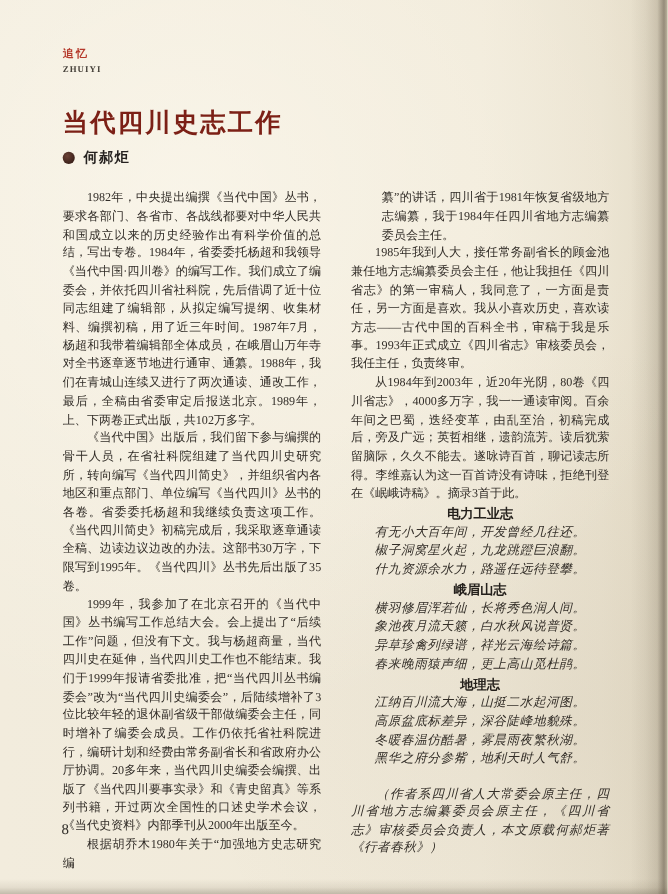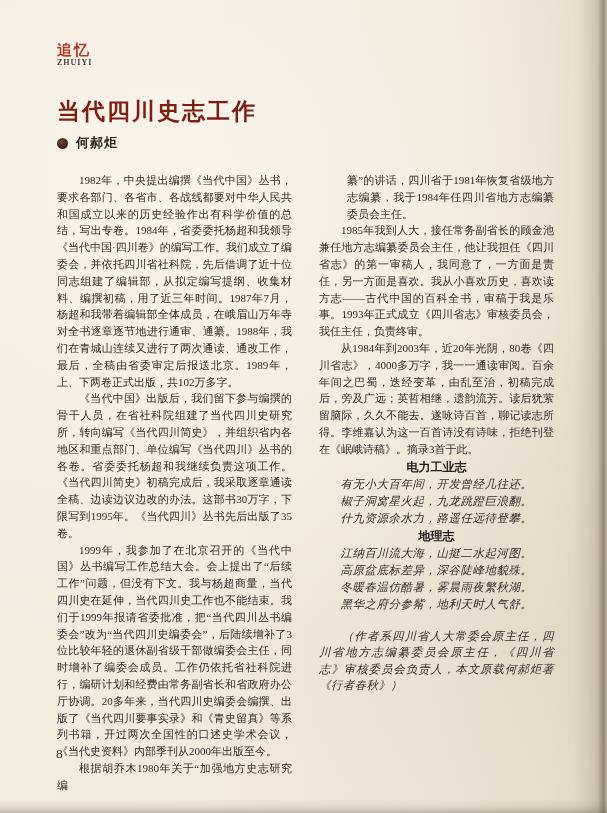--- a/index.html
+++ b/index.html
@@ -5,21 +5,21 @@
   html,body{margin:0;padding:0;width:607px;height:813px;overflow:hidden;}
   body{font-family:"Liberation Serif", serif;background:#efe8d7;}
   .page{
     position:relative;width:607px;height:813px;overflow:hidden;
     background:
       radial-gradient(130% 95% at 28% 22%, rgba(255,252,243,0.55), rgba(255,252,243,0) 62%),
       radial-gradient(80% 60% at 85% 80%, rgba(120,105,80,0.07), rgba(120,105,80,0) 70%),
       linear-gradient(90deg, #f2ecdd 0%, #f0e9d8 72%, #eae2cf 90%, #e2d9c4 100%);
   }
   .content{position:absolute;left:57px;top:42px;width:497px;}
-  .masthead .sec-cn{font-family:"Liberation Sans", sans-serif;font-weight:bold;font-size:15px;letter-spacing:2px;color:#b5392b;line-height:16px;}
+  .masthead .sec-cn{font-family:"Liberation Sans", sans-serif;font-weight:bold;font-size:10px;letter-spacing:2px;color:#b5392b;line-height:16px;}
   .masthead .sec-en{font-family:Liberation Serif, serif;font-weight:bold;font-size:8px;letter-spacing:1px;color:#46413a;line-height:10px;}
   .title{margin:28px 0 0 0;font-family:Liberation Sans, sans-serif;font-weight:bold;font-size:23px;letter-spacing:2px;color:#7c2016;line-height:30px;}
   .byline{margin-top:8px;display:flex;align-items:center;gap:8px;}
   .bullet{width:11px;height:11px;border-radius:50%;background:radial-gradient(circle at 38% 35%, #6b4236 0%, #3d211a 70%);flex:0 0 auto;}
   .author{font-family:"Liberation Sans", sans-serif;font-weight:bold;font-size:13px;color:#262220;letter-spacing:1px;}
   .columns{margin-top:20px;display:flex;gap:27px;}
   .col{width:244px;font-size:11px;line-height:16.8px;text-align:justify;color:#312c27;}
   .col p{margin:0;text-indent:2em;}
   .col p.cont{text-indent:0;margin-left:28px;}
   .poem{margin-top:1px;}
@@ -64,20 +64,27 @@
         <p>1985年我到人大，接任常务副省长的顾金池兼任地方志编纂委员会主任，他让我担任《四川省志》的第一审稿人，我同意了，一方面是责任，另一方面是喜欢。我从小喜欢历史，喜欢读方志——古代中国的百科全书，审稿于我是乐事。1993年正式成立《四川省志》审核委员会，我任主任，负责终审。</p>
         <p>从1984年到2003年，近20年光阴，80卷《四川省志》，4000多万字，我一一通读审阅。百余年间之巴蜀，迭经变革，由乱至治，初稿完成后，旁及广远；英哲相继，遗韵流芳。读后犹萦留脑际，久久不能去。遂咏诗百首，聊记读志所得。李维嘉认为这一百首诗没有诗味，拒绝刊登在《岷峨诗稿》。摘录3首于此。</p>
 
         <div class="poem">
           <div class="poem-title">电力工业志</div>
           <div class="poem-line">有无小大百年间，开发曾经几往还。</div>
           <div class="poem-line">椒子洞窝星火起，九龙跳蹬巨浪翻。</div>
           <div class="poem-line">什九资源余水力，路遥任远待登攀。</div>
         </div>
 
+        <div class="poem">
+          <div class="poem-title">峨眉山志</div>
+          <div class="poem-line">横羽修眉浑若仙，长将秀色润人间。</div>
+          <div class="poem-line">象池夜月流天籁，白水秋风说普贤。</div>
+          <div class="poem-line">异草珍禽列绿谱，祥光云海绘诗篇。</div>
+          <div class="poem-line">春来晚雨猿声细，更上高山觅杜鹃。</div>
+        </div>
 
         <div class="poem">
           <div class="poem-title">地理志</div>
           <div class="poem-line">江纳百川流大海，山挺二水起河图。</div>
           <div class="poem-line">高原盆底标差异，深谷陡峰地貌殊。</div>
           <div class="poem-line">冬暖春温仿酷暑，雾晨雨夜繁秋湖。</div>
           <div class="poem-line">黑华之府分参觜，地利天时人气舒。</div>
         </div>
 
         <p class="closing-note">（作者系四川省人大常委会原主任，四川省地方志编纂委员会原主任，《四川省志》审核委员会负责人，本文原载何郝炬著《行者春秋》）</p>

